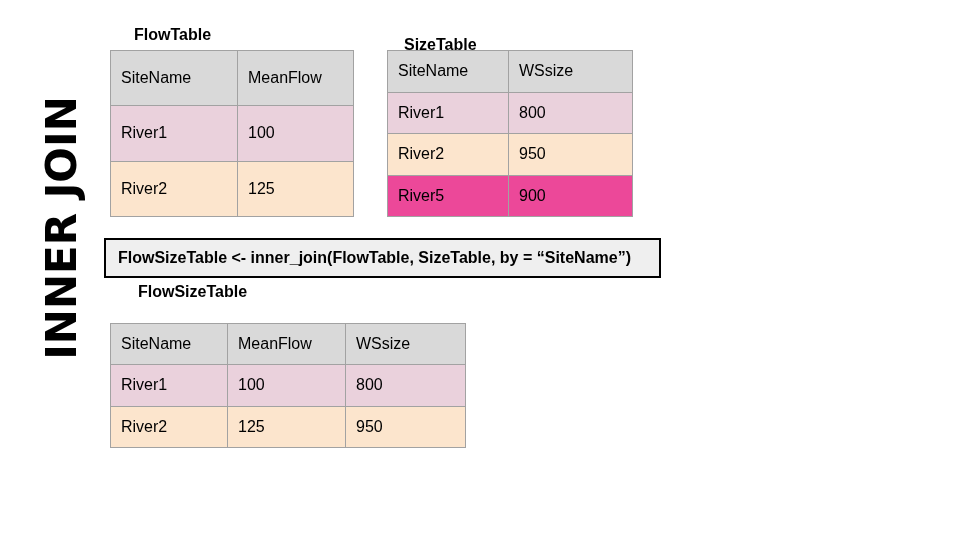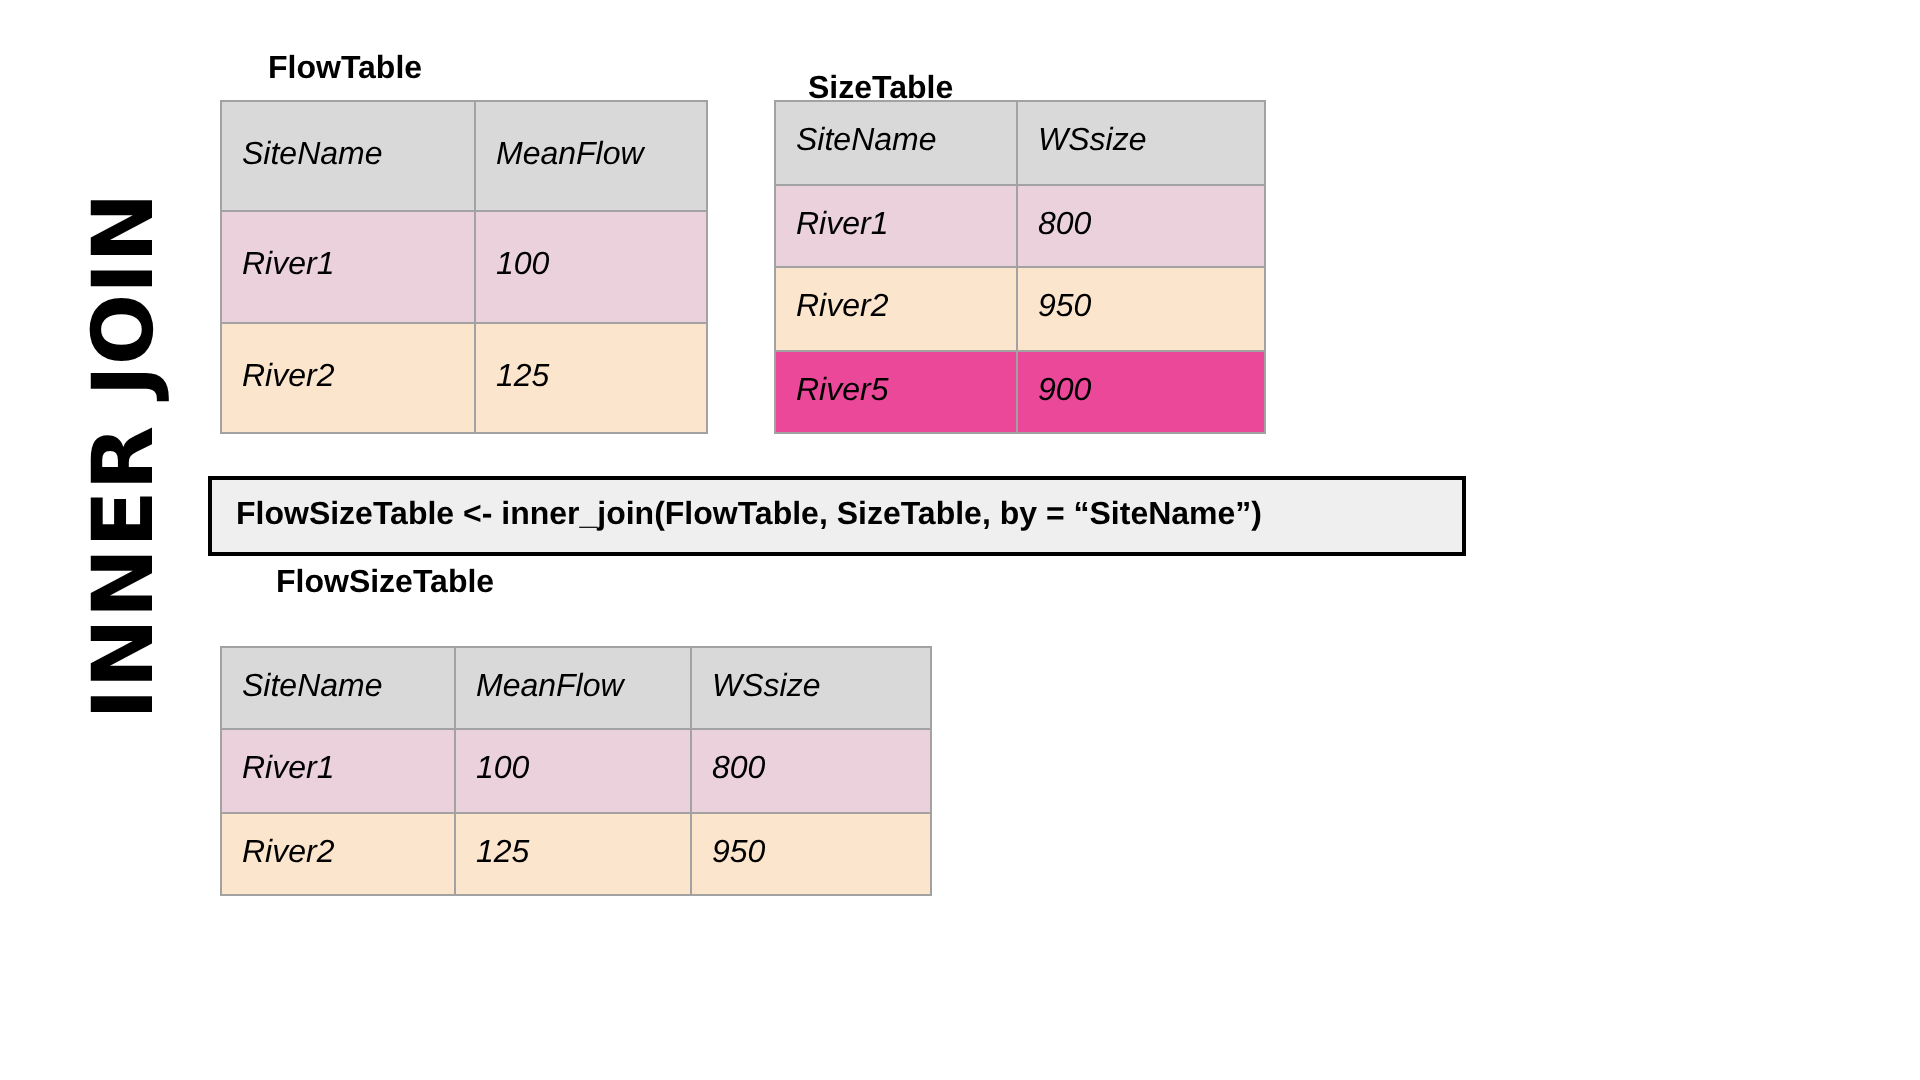--- a/index.html
+++ b/index.html
@@ -51,32 +51,31 @@
     border-collapse: collapse;
     table-layout: fixed;
     font-size: 16px;
   }
   table.grid td {
     border: 1px solid #a2a2a2;
     padding: 0 20px 0 10px;
     vertical-align: middle;
     overflow: hidden;
     white-space: nowrap;
-    font-style: italic;
   }
   #flow-table   { left: 110px; top: 50px;  width: 243px; height: 167px; }
   #size-table   { left: 387px; top: 50px;  width: 245px; height: 167px; }
   #result-table { left: 110px; top: 323px; width: 355px; height: 125px; }
 
   
   .code-box {
     position: absolute;
     left: 104px;
     top: 238px;
-    width: 629px;
+    width: 557px;
     height: 40px;
     border: 2px solid #000000;
     display: flex;
     align-items: center;
     padding-left: 12px;
   }
   .code-text {
     font-weight: bold;
     font-size: 16px;
     white-space: nowrap;

